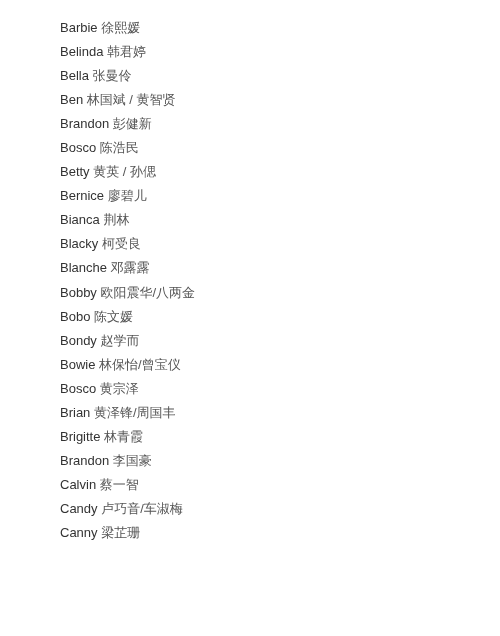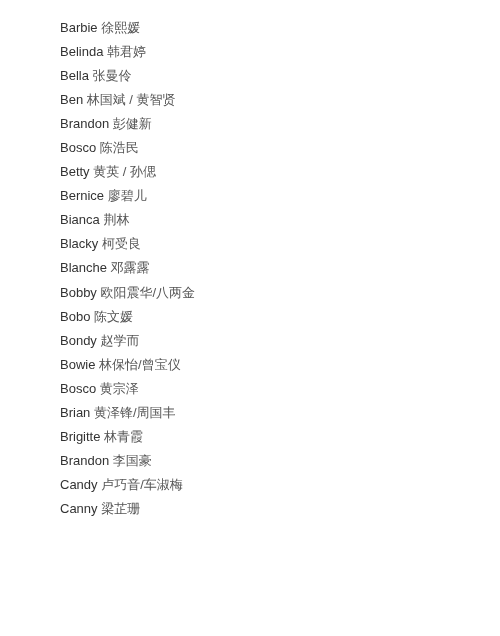--- a/index.html
+++ b/index.html
@@ -45,15 +45,16 @@
     <div class="list-item"><span class="english-name">Blacky </span><span class="chinese-name">柯受良</span></div>
     <div class="list-item"><span class="english-name">Blanche </span><span class="chinese-name">邓露露</span></div>
     <div class="list-item"><span class="english-name">Bobby </span><span class="chinese-name">欧阳震华/八两金</span></div>
     <div class="list-item"><span class="english-name">Bobo </span><span class="chinese-name">陈文媛</span></div>
     <div class="list-item"><span class="english-name">Bondy </span><span class="chinese-name">赵学而</span></div>
     <div class="list-item"><span class="english-name">Bowie </span><span class="chinese-name">林保怡/曾宝仪</span></div>
     <div class="list-item"><span class="english-name">Bosco </span><span class="chinese-name">黄宗泽</span></div>
     <div class="list-item"><span class="english-name">Brian </span><span class="chinese-name">黄泽锋/周国丰</span></div>
     <div class="list-item"><span class="english-name">Brigitte </span><span class="chinese-name">林青霞</span></div>
     <div class="list-item"><span class="english-name">Brandon </span><span class="chinese-name">李国豪</span></div>
+    <div class="list-item"><span class="english-name">Calvin </span><span class="chinese-name">蔡一智</span></div>
     <div class="list-item"><span class="english-name">Candy </span><span class="chinese-name">卢巧音/车淑梅</span></div>
     <div class="list-item"><span class="english-name">Canny </span><span class="chinese-name">梁芷珊</span></div>
   </div>
 
 </body></html>

